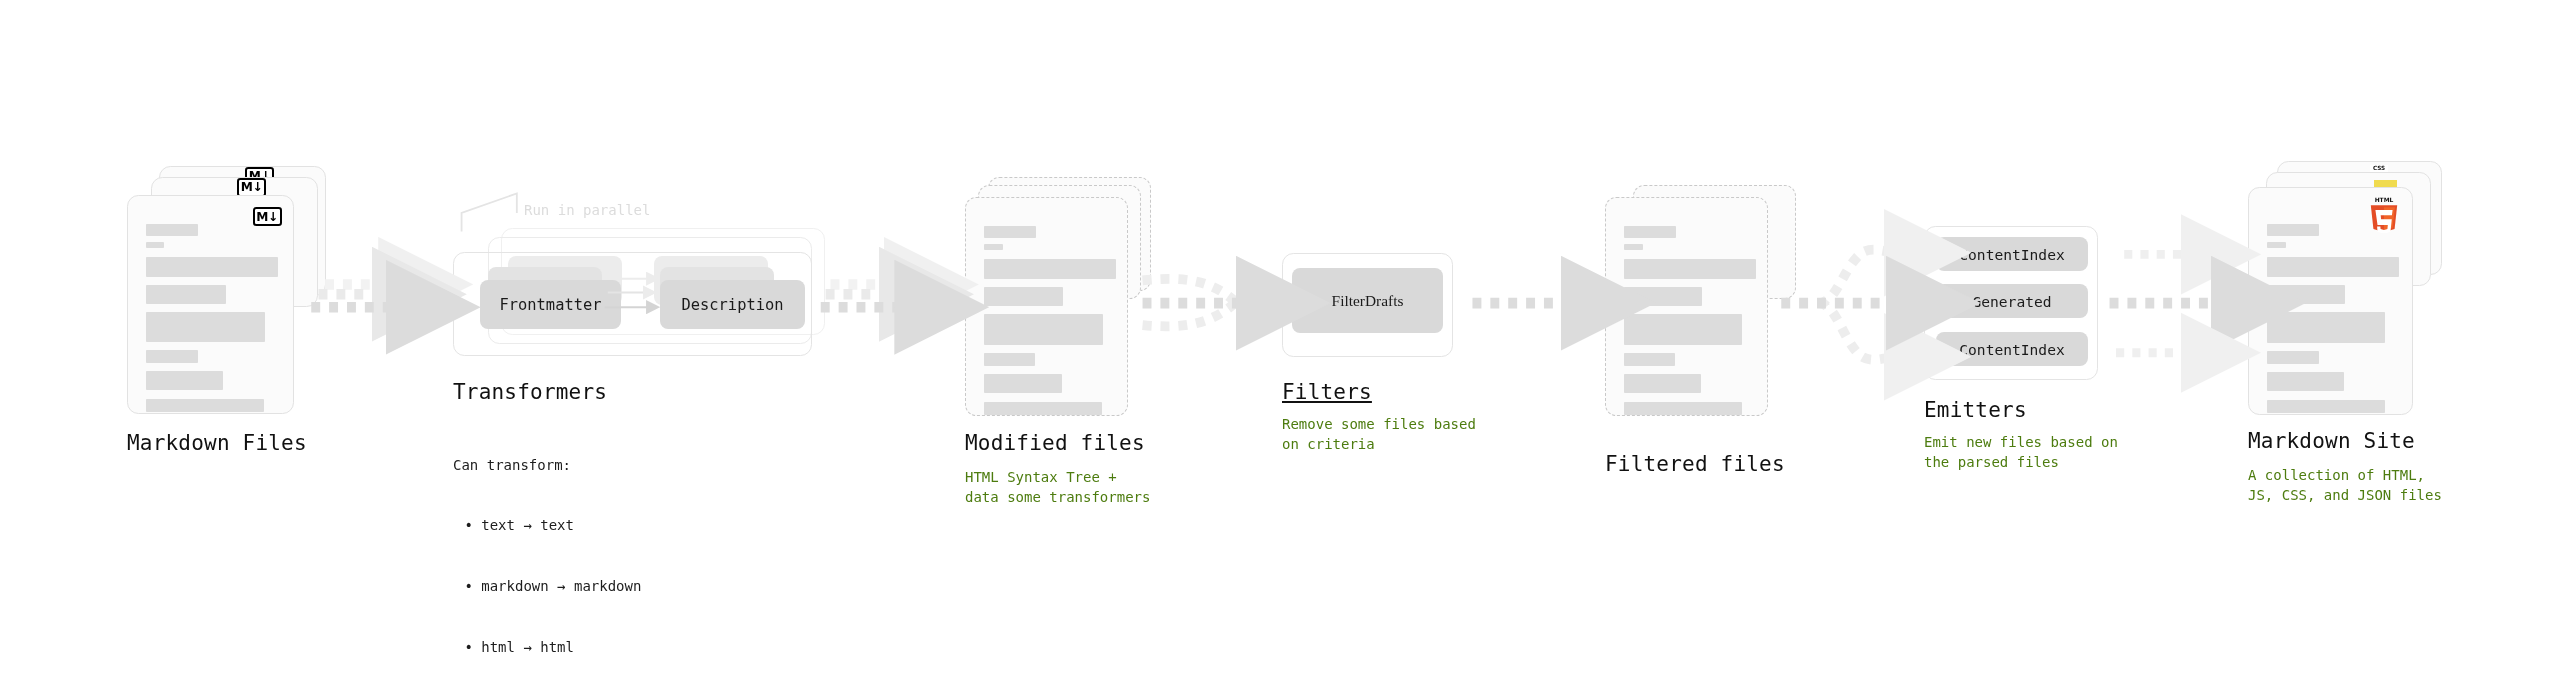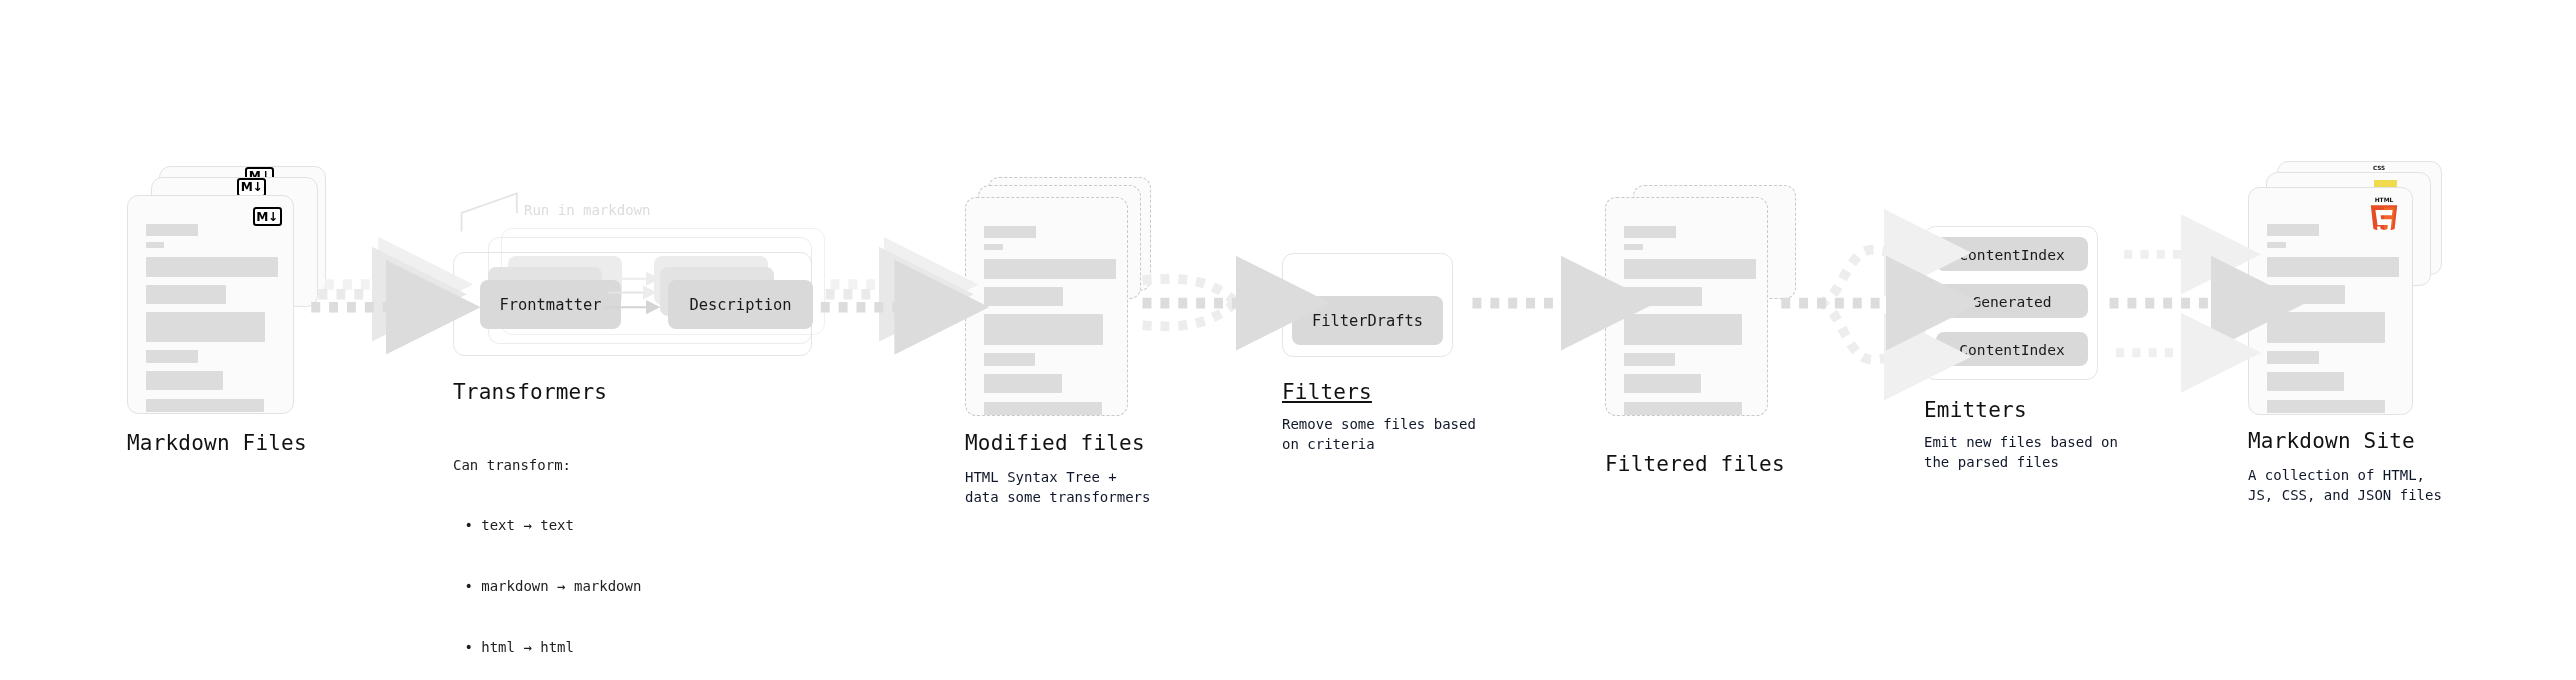--- a/index.html
+++ b/index.html
@@ -111,21 +111,21 @@
     position: absolute;
     font-size: 21px;
     color: #111;
     white-space: nowrap;
     letter-spacing: 0.2px;
   }
   .subtitle {
     position: absolute;
     font-size: 14px;
     line-height: 20.3px;
-    color: #0f172a;
+    color: #4d7c0f;
     white-space: pre;
   }
   .note {
     position: absolute;
     font-size: 14px;
     color: #dcdcdc;
     white-space: nowrap;
   }
   .bullets {
     position: absolute;
@@ -185,23 +185,23 @@
     <div class="proc-box" style="left:501px; top:228px; width:324px; height:107px; border-color:#f0f0f0;"></div>
     <div class="proc-box" style="left:488px; top:237px; width:324px; height:107px; border-color:#ebebeb;"></div>
     <div class="proc-box" style="left:453px; top:252px; width:359px; height:104px; border-color:#e4e4e4;"></div>
 
     <div class="pill ghost" style="left:508px; top:256px; width:114px; height:49px;"></div>
     <div class="pill ghost" style="left:654px; top:256px; width:114px; height:49px;"></div>
     <div class="pill ghost2" style="left:488px; top:267px; width:114px; height:49px;"></div>
     <div class="pill ghost2" style="left:660px; top:267px; width:114px; height:49px;"></div>
 
     <div class="pill" style="left:480px; top:280px; width:141px; height:49px;">Frontmatter</div>
-    <div class="pill" style="left:660px; top:280px; width:145px; height:49px;margin-left:8px;">Description</div>
-
-    <div class="note" style="left:524px; top:202px;">Run in markdown</div>
+    <div class="pill" style="left:660px; top:280px; width:145px; height:49px;">Description</div>
+
+    <div class="note" style="left:524px; top:202px;">Run in parallel</div>
 
     <div class="title" style="left:453px; top:380px;">Transformers</div>
 
     <div class="bullets" style="left:453px; top:414px;">
       <div>Can transform:</div>
       <div style="padding-left:11.4px;">• text → text</div>
       <div style="padding-left:11.4px;">• markdown → markdown</div>
       <div style="padding-left:11.4px;">• html → html</div>
     </div>
   </div>
@@ -221,21 +221,21 @@
         <div class="bar" style="width:118px;height:13px;margin-top:8.1px;"></div>
       </div>
     </div>
     <div class="title" style="left:965px; top:431px;">Modified files</div>
     <div class="subtitle" style="left:965px; top:467px;">HTML Syntax Tree +
 data some transformers</div>
   </div>
 
   <div class="node">
     <div class="proc-box" style="left:1282px; top:253px; width:171px; height:104px;"></div>
-    <div class="pill" style="left:1292px; top:296px; width:151px; height:49px;">FilterDrafts</div>
+    <div class="pill" style="left:1292px; top:268px; width:151px; height:65px;font-family:Liberation Serif, serif;">FilterDrafts</div>
     <div class="title" style="left:1282px; top:380px;text-decoration:underline;">Filters</div>
     <div class="subtitle" style="left:1282px; top:414px;">Remove some files based
 on criteria</div>
   </div>
 
   <div class="node">
     <div class="doc-card dashed" style="left:1633px; top:185px; width:163px; height:114px;"></div>
     <div class="doc-card dashed" style="left:1605px; top:197px; width:163px; height:219px;">
       <div class="doc-lines">
         <div class="bar" style="width:52px;height:12.2px;"></div>

